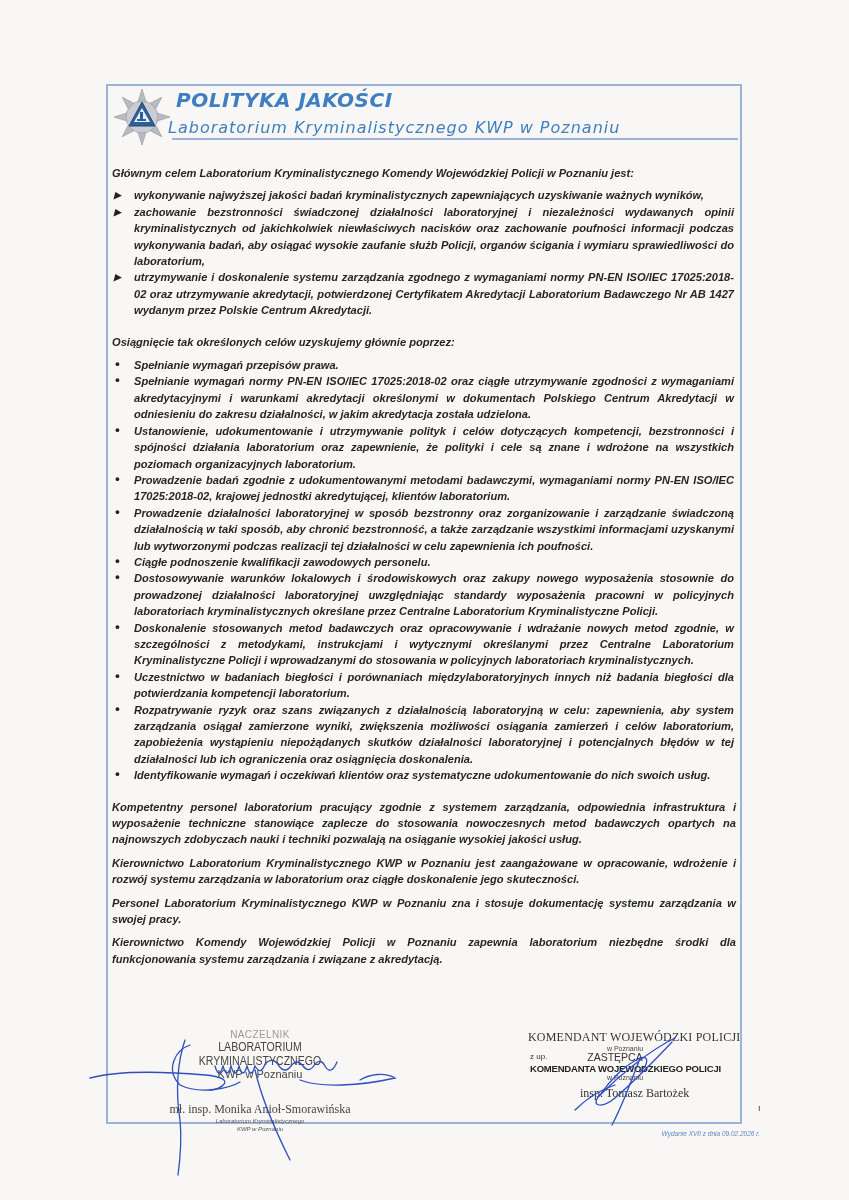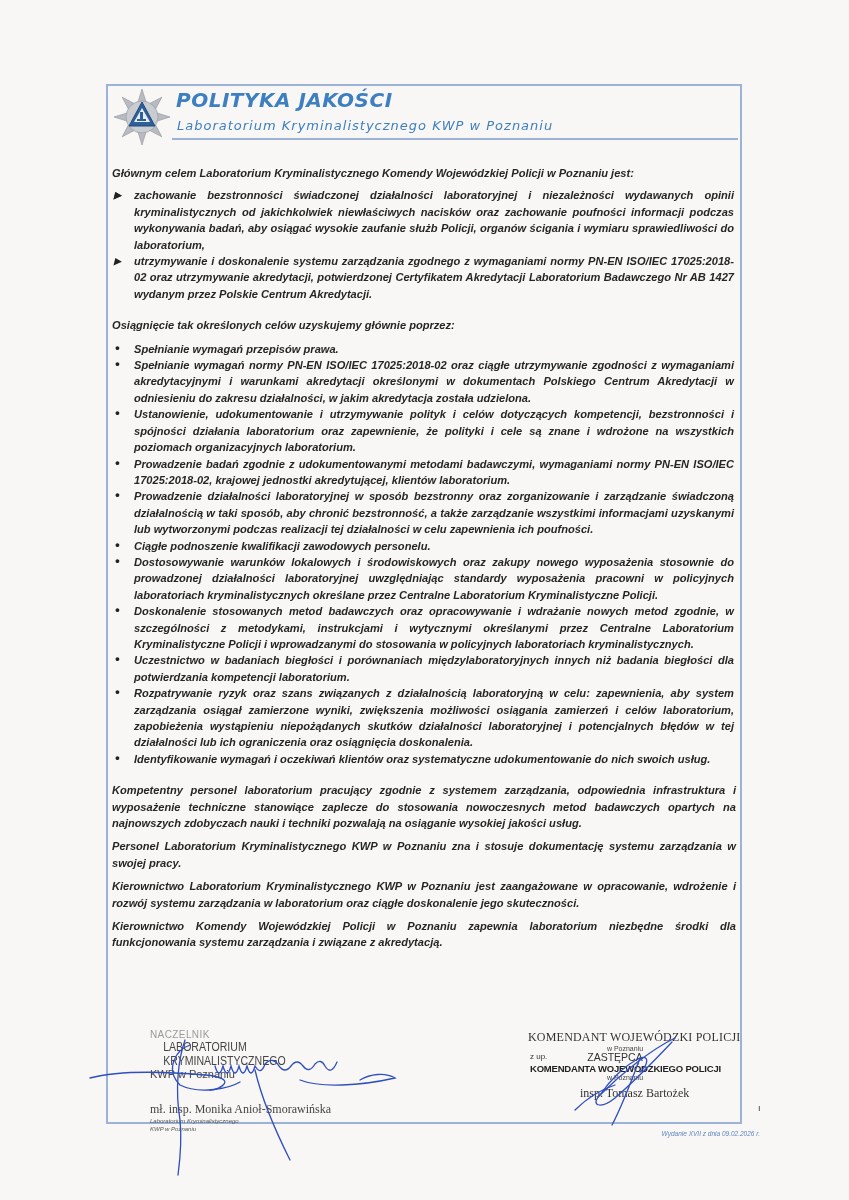--- a/index.html
+++ b/index.html
@@ -10,44 +10,44 @@
     position: absolute; left: 106px; top: 84px; width: 636px; height: 1040px;
     border: 2px solid #9bb3d6;
   }
   .logo { position: absolute; left: 113px; top: 88px; width: 58px; height: 58px; }
   .title {
     position: absolute; left: 176px; top: 88px;
     font-family: "DejaVu Sans", sans-serif; font-style: italic; font-weight: bold;
     font-size: 20px; color: #3d7fc1; letter-spacing: 0.5px;
   }
   .subtitle {
-    position: absolute; left: 177px; top: 118px;
+    position: absolute; left: 168px; top: 118px;
     font-family: "DejaVu Sans", sans-serif; font-style: italic;
-    font-size: 13px; color: #3d7fc1; letter-spacing: 1px; text-align: right;
+    font-size: 16px; color: #3d7fc1; letter-spacing: 1px; text-align: right;
   }
   .header-rule {
     position: absolute; left: 172px; top: 138px; width: 566px; height: 2px; background: #9bb3d6;
   }
 
   .content {
     position: absolute; left: 112px; top: 146px; width: 624px;
     font-family: "Liberation Sans", sans-serif; font-style: italic; font-weight: bold;
     font-size: 11.1px; line-height: 16.4px; color: #262626;
   }
   .content p { text-align: justify; }
   .intro { margin-top: 19px; }
   ul.list { list-style: none; margin-top: 6px; }
   ul.list li { position: relative; padding-left: 22px; padding-right: 2px; text-align: justify; }
   ul.list li .mark { position: absolute; left: 2px; top: 0; font-size: 10px; color: #222; }
   ul.tri li .mark { font-size: 9px; }
   ul.dot li .mark { font-size: 13px; left: 3px; top: -1px; }
   .gap { margin-top: 15px; }
   .gap-sm { margin-top: 7px; }
 
-  .stamp { position: absolute; font-family: "Liberation Sans", sans-serif; color: #3a3a3a; }
+  .stamp { position: absolute; font-family: "Liberation Sans", sans-serif; color: #3a3a3a; text-align: center; }
   .stamp-left { left: 150px; top: 1029px; width: 220px; }
   .stamp-left .s-title { font-size: 10px; letter-spacing: 0.4px; color: #9a9a9a; height: 11px; }
   .stamp-left .s-lab { font-size: 12px; letter-spacing: 0; transform: scaleX(0.88); color: #444; }
   .stamp-left .s-kwp { font-size: 11px; color: #444; }
   .stamp-left .s-name { font-family: "Liberation Serif", serif; font-size: 12px; margin-top: 22px; color: #444; }
   .stamp-left .s-small { font-size: 6px; font-style: italic; line-height: 8px; color: #555; }
 
   .stamp-right { left: 520px; top: 1030px; width: 230px; text-align: left; }
   .stamp-right .r-kom { font-family: "Liberation Serif", serif; font-size: 12px; letter-spacing: 0.2px; color: #333; padding-left: 8px; }
   .stamp-right .r-poz { font-size: 7px; text-align: center; color: #444; margin-left: -20px; }
@@ -90,21 +90,21 @@
 </svg>
 
 <div class="title">POLITYKA JAKOŚCI</div>
 <div class="subtitle">Laboratorium Kryminalistycznego KWP w Poznaniu</div>
 <div class="header-rule"></div>
 
 <div class="content">
   <p class="intro">Głównym celem Laboratorium Kryminalistycznego Komendy Wojewódzkiej Policji w Poznaniu jest:</p>
 
   <ul class="list tri">
-    <li><span class="mark">▶</span></li>
+    <li><span class="mark">▶</span><span>wykonywanie najwyższej jakości badań kryminalistycznych zapewniających uzyskiwanie ważnych wyników,</span></li>
     <li><span class="mark">▶</span><span>zachowanie bezstronności świadczonej działalności laboratoryjnej i niezależności wydawanych opinii kryminalistycznych od jakichkolwiek niewłaściwych nacisków oraz zachowanie poufności informacji podczas wykonywania badań, aby osiągać wysokie zaufanie służb Policji, organów ścigania i wymiaru sprawiedliwości do laboratorium,</span></li>
     <li><span class="mark">▶</span><span>utrzymywanie i doskonalenie systemu zarządzania zgodnego z wymaganiami normy PN-EN ISO/IEC 17025:2018-02 oraz utrzymywanie akredytacji, potwierdzonej Certyfikatem Akredytacji Laboratorium Badawczego Nr AB 1427 wydanym przez Polskie Centrum Akredytacji.</span></li>
   </ul>
 
   <p class="gap">Osiągnięcie tak określonych celów uzyskujemy głównie poprzez:</p>
 
   <ul class="list dot" style="margin-top:7px">
     <li><span class="mark">•</span><span>Spełnianie wymagań przepisów prawa.</span></li>
     <li><span class="mark">•</span><span>Spełnianie wymagań normy PN-EN ISO/IEC 17025:2018-02 oraz ciągłe utrzymywanie zgodności z wymaganiami akredytacyjnymi i warunkami akredytacji określonymi w dokumentach Polskiego Centrum Akredytacji w odniesieniu do zakresu działalności, w jakim akredytacja została udzielona.</span></li>
     <li><span class="mark">•</span><span>Ustanowienie, udokumentowanie i utrzymywanie polityk i celów dotyczących kompetencji, bezstronności i spójności działania laboratorium oraz zapewnienie, że polityki i cele są znane i wdrożone na wszystkich poziomach organizacyjnych laboratorium.</span></li>
@@ -112,22 +112,22 @@
     <li><span class="mark">•</span><span>Prowadzenie działalności laboratoryjnej w sposób bezstronny oraz zorganizowanie i zarządzanie świadczoną działalnością w taki sposób, aby chronić bezstronność, a także zarządzanie wszystkimi informacjami uzyskanymi lub wytworzonymi podczas realizacji tej działalności w celu zapewnienia ich poufności.</span></li>
     <li><span class="mark">•</span><span>Ciągłe podnoszenie kwalifikacji zawodowych personelu.</span></li>
     <li><span class="mark">•</span><span>Dostosowywanie warunków lokalowych i środowiskowych oraz zakupy nowego wyposażenia stosownie do prowadzonej działalności laboratoryjnej uwzględniając standardy wyposażenia pracowni w policyjnych laboratoriach kryminalistycznych określane przez Centralne Laboratorium Kryminalistyczne Policji.</span></li>
     <li><span class="mark">•</span><span>Doskonalenie stosowanych metod badawczych oraz opracowywanie i wdrażanie nowych metod zgodnie, w szczególności z metodykami, instrukcjami i wytycznymi określanymi przez Centralne Laboratorium Kryminalistyczne Policji i wprowadzanymi do stosowania w policyjnych laboratoriach kryminalistycznych.</span></li>
     <li><span class="mark">•</span><span>Uczestnictwo w badaniach biegłości i porównaniach międzylaboratoryjnych innych niż badania biegłości dla potwierdzania kompetencji laboratorium.</span></li>
     <li><span class="mark">•</span><span>Rozpatrywanie ryzyk oraz szans związanych z działalnością laboratoryjną w celu: zapewnienia, aby system zarządzania osiągał zamierzone wyniki, zwiększenia możliwości osiągania zamierzeń i celów laboratorium, zapobieżenia wystąpieniu niepożądanych skutków działalności laboratoryjnej i potencjalnych błędów w tej działalności lub ich ograniczenia oraz osiągnięcia doskonalenia.</span></li>
     <li><span class="mark">•</span><span>Identyfikowanie wymagań i oczekiwań klientów oraz systematyczne udokumentowanie do nich swoich usług.</span></li>
   </ul>
 
   <p class="gap">Kompetentny personel laboratorium pracujący zgodnie z systemem zarządzania, odpowiednia infrastruktura i wyposażenie techniczne stanowiące zaplecze do stosowania nowoczesnych metod badawczych opartych na najnowszych zdobyczach nauki i techniki pozwalają na osiąganie wysokiej jakości usług.</p>
+  <p class="gap-sm">Kierownictwo Laboratorium Kryminalistycznego KWP w Poznaniu jest zaangażowane w opracowanie, wdrożenie i rozwój systemu zarządzania w laboratorium oraz ciągłe doskonalenie jego skuteczności.</p>
   <p class="gap-sm">Personel Laboratorium Kryminalistycznego KWP w Poznaniu zna i stosuje dokumentację systemu zarządzania w swojej pracy.</p>
-  <p class="gap-sm">Kierownictwo Laboratorium Kryminalistycznego KWP w Poznaniu jest zaangażowane w opracowanie, wdrożenie i rozwój systemu zarządzania w laboratorium oraz ciągłe doskonalenie jego skuteczności.</p>
   <p class="gap-sm">Kierownictwo Komendy Wojewódzkiej Policji w Poznaniu zapewnia laboratorium niezbędne środki dla funkcjonowania systemu zarządzania i związane z akredytacją.</p>
 </div>
 
 <div class="stamp stamp-left">
   <div class="s-title">NACZELNIK</div>
   <div class="s-lab">LABORATORIUM KRYMINALISTYCZNEGO</div>
   <div class="s-kwp">KWP w Poznaniu</div>
   <div class="s-name">mł. insp. Monika Anioł-Smorawińska</div>
   <div class="s-small">Laboratorium Kryminalistycznego</div>
   <div class="s-small">KWP w Poznaniu</div>

